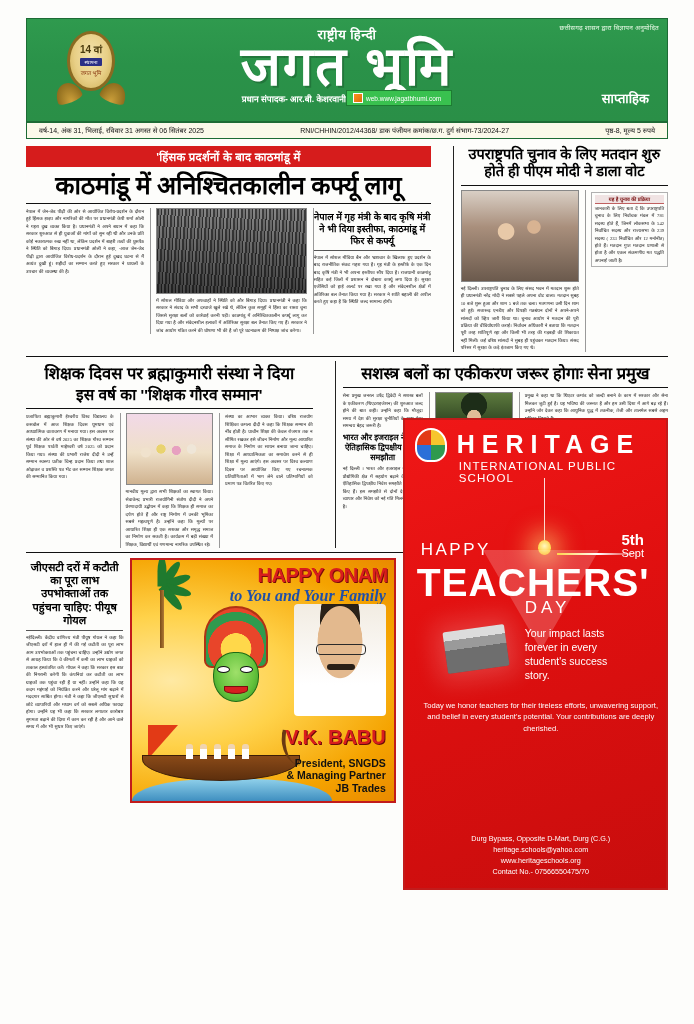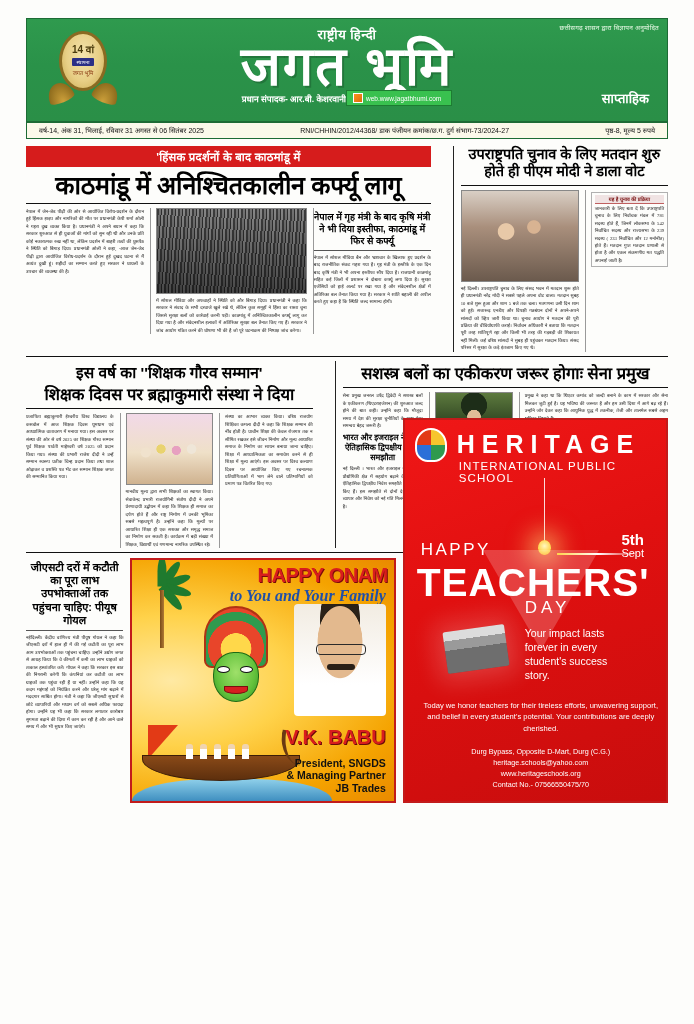--- a/index.html
+++ b/index.html
@@ -23,21 +23,21 @@
     background: linear-gradient(180deg,#2f9a4e 0%, #2a9249 45%, #2a8f47 100%);
     border: 1px solid #1d6b35;
     height: 104px;
     overflow: hidden;
   }
   .gov-approve {
     position: absolute; top: 4px; right: 8px;
     color: #eafbe8; font-size: 6.5px; letter-spacing: .2px;
   }
   .emblem {
-    position: absolute; left: 20px; top: 8px;
+    position: absolute; left: 28px; top: 8px;
     width: 72px; height: 78px;
   }
   .emblem .oval {
     position: absolute; left: 12px; top: 4px;
     width: 48px; height: 60px;
     border-radius: 50%;
     background: radial-gradient(ellipse at 50% 40%, #f3e3ad 0%, #e8cf86 55%, #c9a94f 100%);
     border: 3px solid #8a6a22;
     display: flex; flex-direction: column; align-items: center; justify-content: center;
   }
@@ -283,21 +283,21 @@
   .vk-photo .glasses {
     position: absolute; left: 22px; top: 40px; width: 50px; height: 11px;
     border: 1.5px solid #2a2a2a; border-radius: 4px;
   }
   .vk-photo .mustache {
     position: absolute; left: 33px; top: 60px; width: 28px; height: 6px;
     background: #2a2018; border-radius: 3px;
   }
 
   .ad-heritage {
-    width: 272px; height: 385px;
+    width: 272px; height: 472px;
     border: 2px solid #c21b1b; position: relative; overflow: hidden;
     background: linear-gradient(160deg,#f01717 0%, #e11010 40%, #c80d0d 100%);
     color: #fff;
   }
   .her-logo {
     position: absolute; left: 10px; top: 8px; width: 32px; height: 34px;
     border-radius: 50% 50% 40% 40%;
     background: conic-gradient(#f7c52d 0 25%, #2f9a4e 25% 50%, #2b6fd8 50% 75%, #e23a16 75% 100%);
     border: 2px solid #fff;
   }
@@ -446,22 +446,22 @@
           </div>
         </div>
       </div>
     </div>
 
     <div class="rule"></div>
 
     <div class="top-zone">
 
       <div class="left-block" style="width:296px;">
+        <div class="headline-sec">शिक्षक दिवस पर ब्रह्माकुमारी संस्था ने दिया</div>
         <div class="headline-sec smaller">इस वर्ष का ''शिक्षक गौरव सम्मान'</div>
-        <div class="headline-sec">शिक्षक दिवस पर ब्रह्माकुमारी संस्था ने दिया</div>
         <div class="rule"></div>
         <div class="cols3">
           <div class="col">
             <div class="body-text">प्रजापिता ब्रह्माकुमारी ईश्वरीय विश्व विद्यालय के कसडोल में आज शिक्षक दिवस धूमधाम एवं आध्यात्मिक वातावरण में मनाया गया। इस अवसर पर संस्था की ओर से वर्ष 2025 का शिक्षक गौरव सम्मान पूर्व शिक्षक पार्वती माहेश्वरी वर्ष 2025 को प्रदान किया गया। संस्था की प्रभारी राजेश दीदी ने उन्हें सम्मान स्वरूप प्रतीक चिन्ह प्रदान किया तथा शाल ओढ़ाकर व प्रशस्ति पत्र भेंट कर सम्मान शिक्षक जगत की सम्मानित किया गया।</div>
           </div>
           <div class="col vdiv" style="padding-left:5px;">
             <div class="photo stage" style="height:72px;margin-bottom:3px;"></div>
             <div class="body-text">मानवीय मूल्य द्वारा सभी शिक्षकों का स्वागत किया। सेवाकेन्द्र प्रभारी राजयोगिनी संतोष दीदी ने अपने प्रेरणादायी उद्बोधन में कहा कि शिक्षक ही समाज का दर्पण होते हैं और राष्ट्र निर्माण में उनकी भूमिका सबसे महत्वपूर्ण है। उन्होंने कहा कि मूल्यों पर आधारित शिक्षा ही एक सशक्त और समृद्ध समाज का निर्माण कर सकती है। कार्यक्रम में बड़ी संख्या में शिक्षक, विद्यार्थी एवं गणमान्य नागरिक उपस्थित रहे।</div>
           </div>
           <div class="col vdiv" style="padding-left:5px;">

